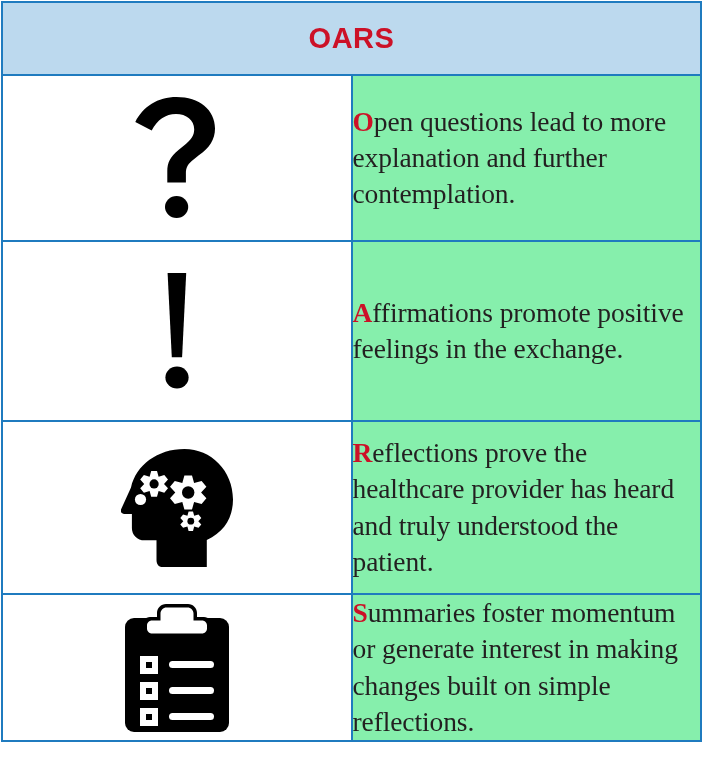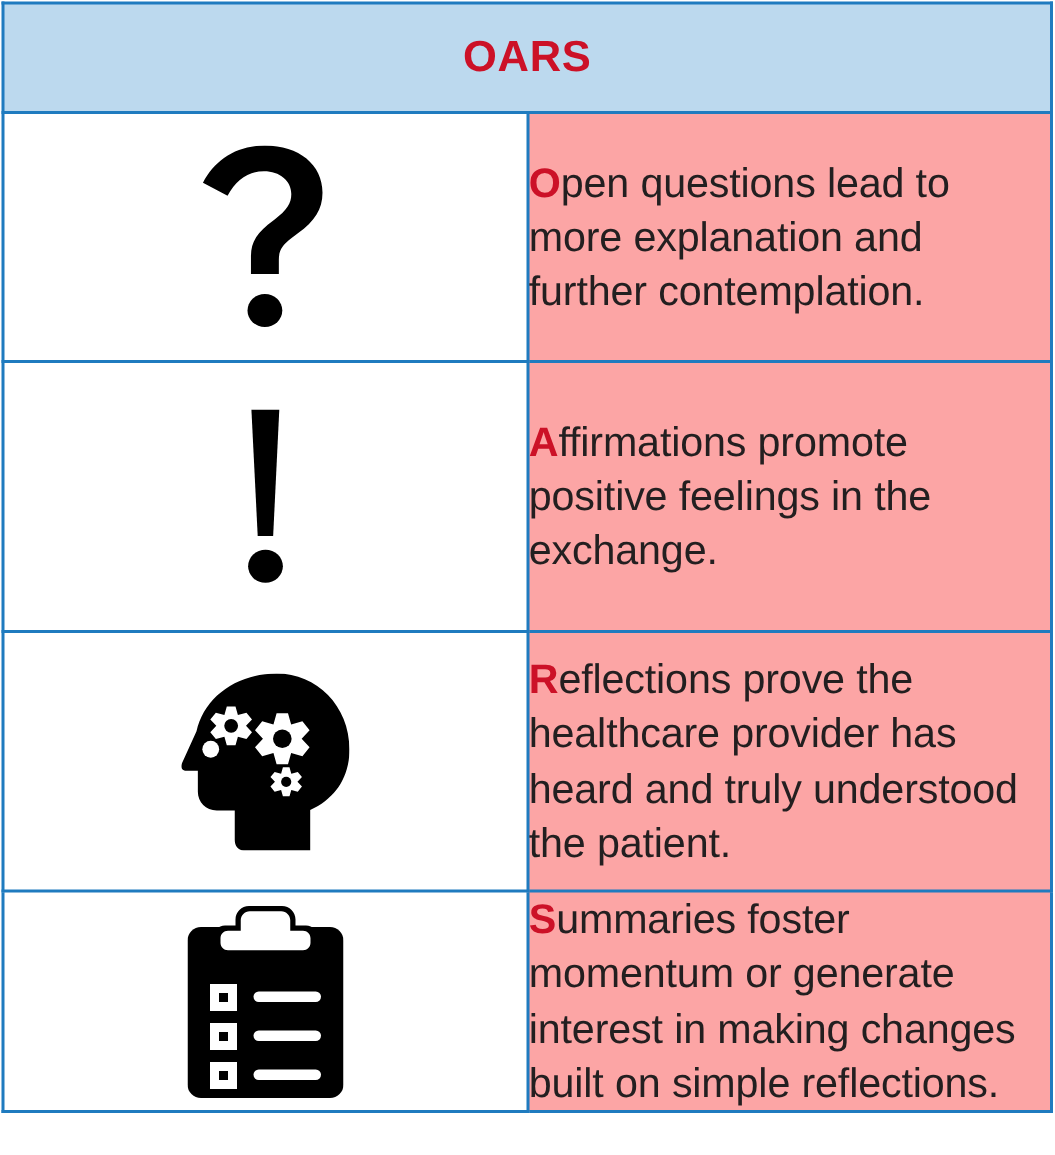--- a/index.html
+++ b/index.html
@@ -54,23 +54,24 @@
   .icon-wrap {
     display: flex;
     align-items: center;
     justify-content: center;
     width: 100%;
   }
   .icon-wrap svg { display: block; }
 
   
   .text-cell {
-    background: #fca5a5;
+    background: #86efac;
     padding: 6px 8px 8px 22px;
     vertical-align: middle;
+    font-family: Liberation Serif, serif;
   }
   .row-text {
     font-size: 27.5px;
     line-height: 1.32;
     color: #231f20;
     font-weight: 400;
     letter-spacing: -0.1px;
   }
   .row-initial {
     color: #cc1127;

